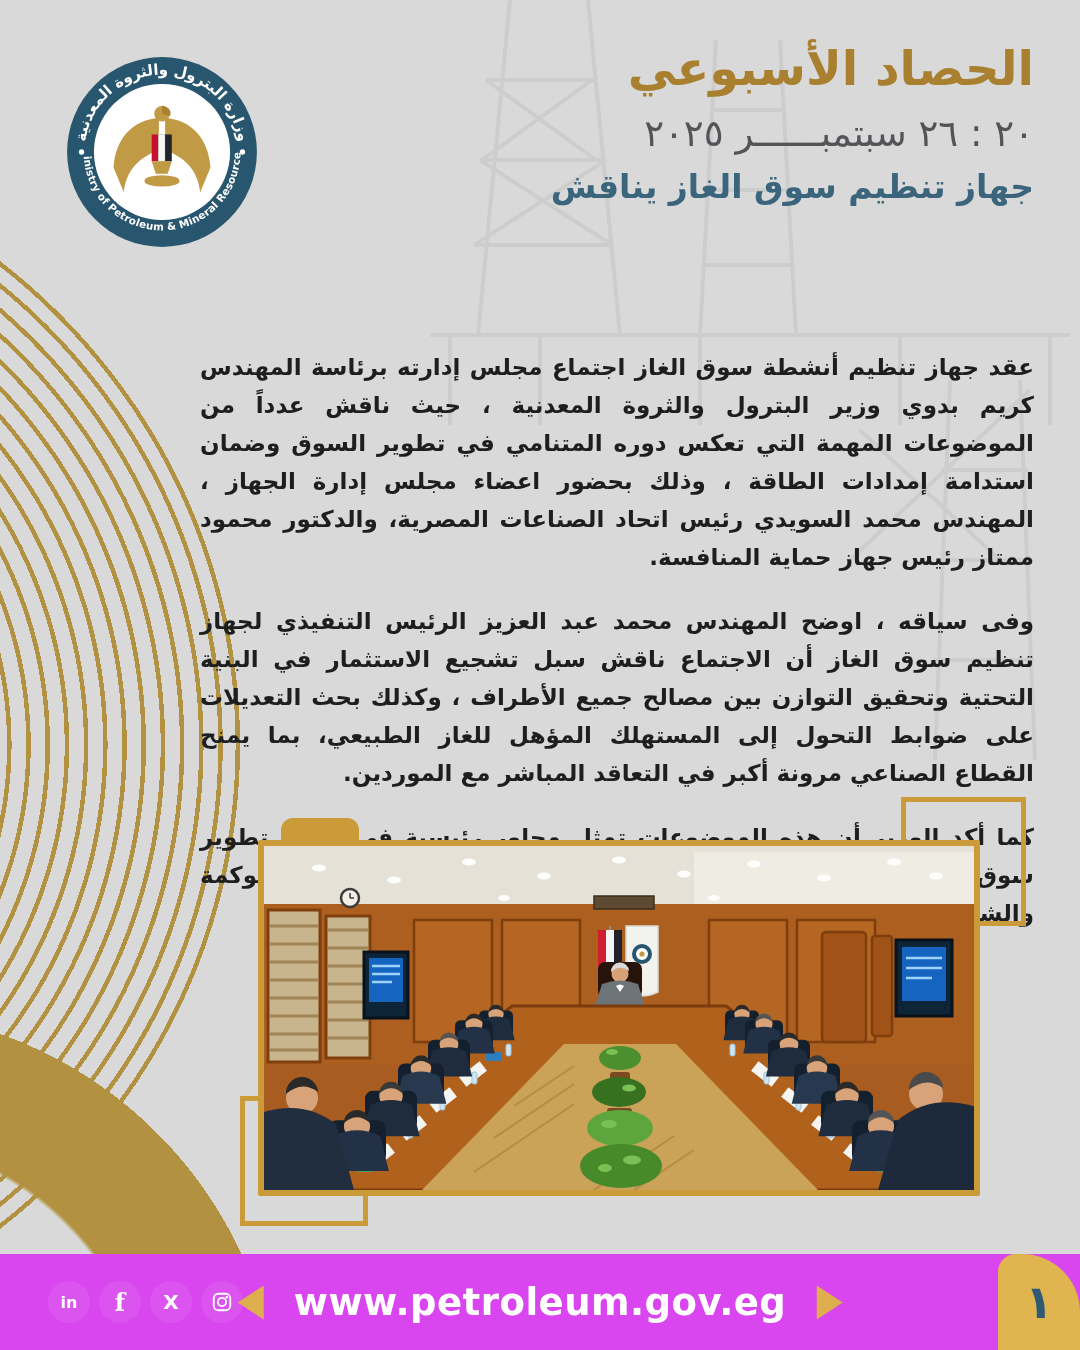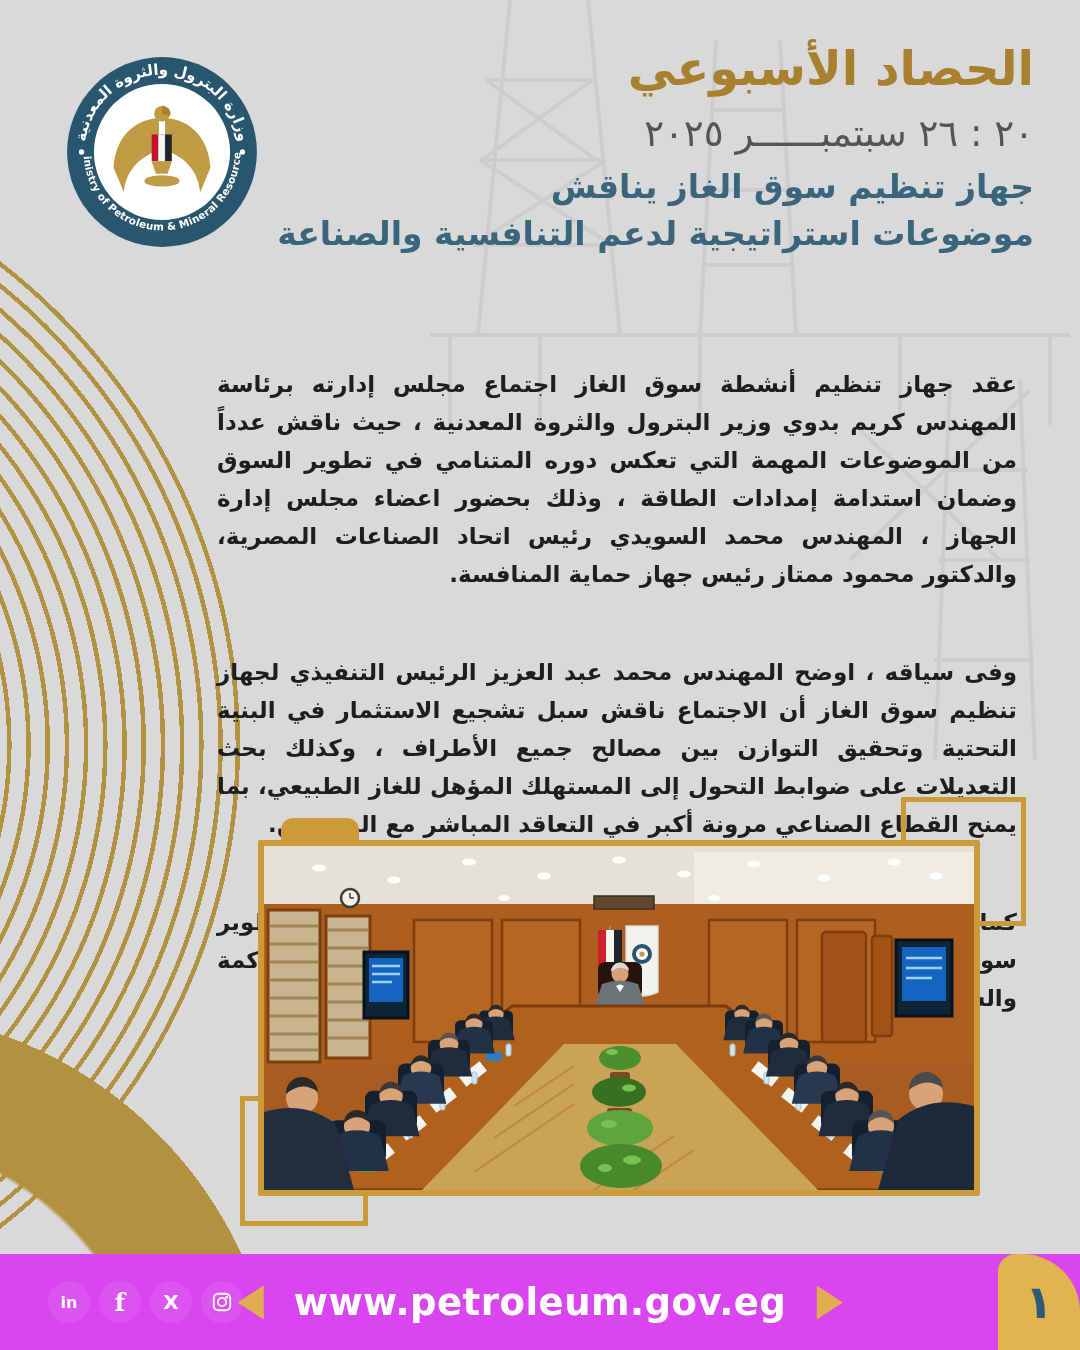--- a/index.html
+++ b/index.html
@@ -39,21 +39,21 @@
   .headings{position:absolute;right:46px;top:40px;width:780px;text-align:right;z-index:2;}
   .title{font-size:48px;font-weight:bold;color:#a8802f;line-height:1.2;}
   .date{margin-top:14px;font-size:37px;font-weight:normal;color:#525458;}
   .subtitle{margin-top:8px;font-size:33px;font-weight:bold;color:#3a657c;line-height:1.44;}
   
   .article{
     position:absolute;top:348px;right:46px;width:834px;z-index:2;
     display:flex;flex-direction:column;gap:26px;
   }
   .article p{
-    margin:17px;font-size:23px;font-weight:bold;color:#1d1e20;line-height:38px;
+    margin:0;font-size:23px;font-weight:bold;color:#1d1e20;line-height:38px;
     text-align:justify;
   }
   
   .photo-tab{position:absolute;left:281px;top:818px;width:78px;height:30px;background:#cb9b39;border-radius:12px 12px 0 0;z-index:2;}
   .deco-sq-tr{position:absolute;left:901px;top:797px;width:125px;height:129px;border:5px solid #cb9b39;box-sizing:border-box;z-index:2;}
   .deco-sq-bl{position:absolute;left:240px;top:1096px;width:128px;height:130px;border:5px solid #cb9b39;box-sizing:border-box;z-index:2;}
   .photo{
     position:absolute;left:258px;top:840px;width:722px;height:356px;z-index:3;
     border:6px solid #cb9b39;box-sizing:border-box;background:#a85c20;border-radius:2px;
   }
@@ -123,21 +123,20 @@
         <ellipse cx="95" cy="123" rx="17" ry="5.5" fill="#c09a45"></ellipse>
       </g>
     </svg>
   </div>
 
   <div class="headings">
     <div class="title">الحصاد الأسبوعي</div>
     <div class="date"><span dir="ltr">٢٠ : ٢٦ سبتمبــــــر ٢٠٢٥</span></div>
     <div class="subtitle">
       <div>جهاز تنظيم سوق الغاز يناقش</div>
-      <div>موضوعات استراتيجية لدعم التنافسية والصناعة</div>
     </div>
   </div>
 
   <div class="article">
     <p>عقد جهاز تنظيم أنشطة سوق الغاز اجتماع مجلس إدارته برئاسة المهندس كريم بدوي وزير البترول والثروة المعدنية ، حيث ناقش عدداً من الموضوعات المهمة التي تعكس دوره المتنامي في تطوير السوق وضمان استدامة إمدادات الطاقة ، وذلك بحضور اعضاء مجلس إدارة الجهاز ، المهندس محمد السويدي رئيس اتحاد الصناعات المصرية، والدكتور محمود ممتاز رئيس جهاز حماية المنافسة.</p>
     <p>وفى سياقه ، اوضح المهندس محمد عبد العزيز الرئيس التنفيذي لجهاز تنظيم سوق الغاز أن الاجتماع ناقش سبل تشجيع الاستثمار في البنية التحتية وتحقيق التوازن بين مصالح جميع الأطراف ، وكذلك بحث التعديلات على ضوابط التحول إلى المستهلك المؤهل للغاز الطبيعي، بما يمنح القطاع الصناعي مرونة أكبر في التعاقد المباشر مع الموردين.</p>
     <p>كما أكد الوزير أن هذه الموضوعات تمثل محاور رئيسية في خطط تطوير سوق الغاز، مؤكدا على أن الجهاز يقوم بدور محوري لترسيخ الحوكمة والشفافية ودعم مكانة مصر كمركز إقليمي للطاقة.</p>
   </div>
 
   <div class="photo-tab"></div>

